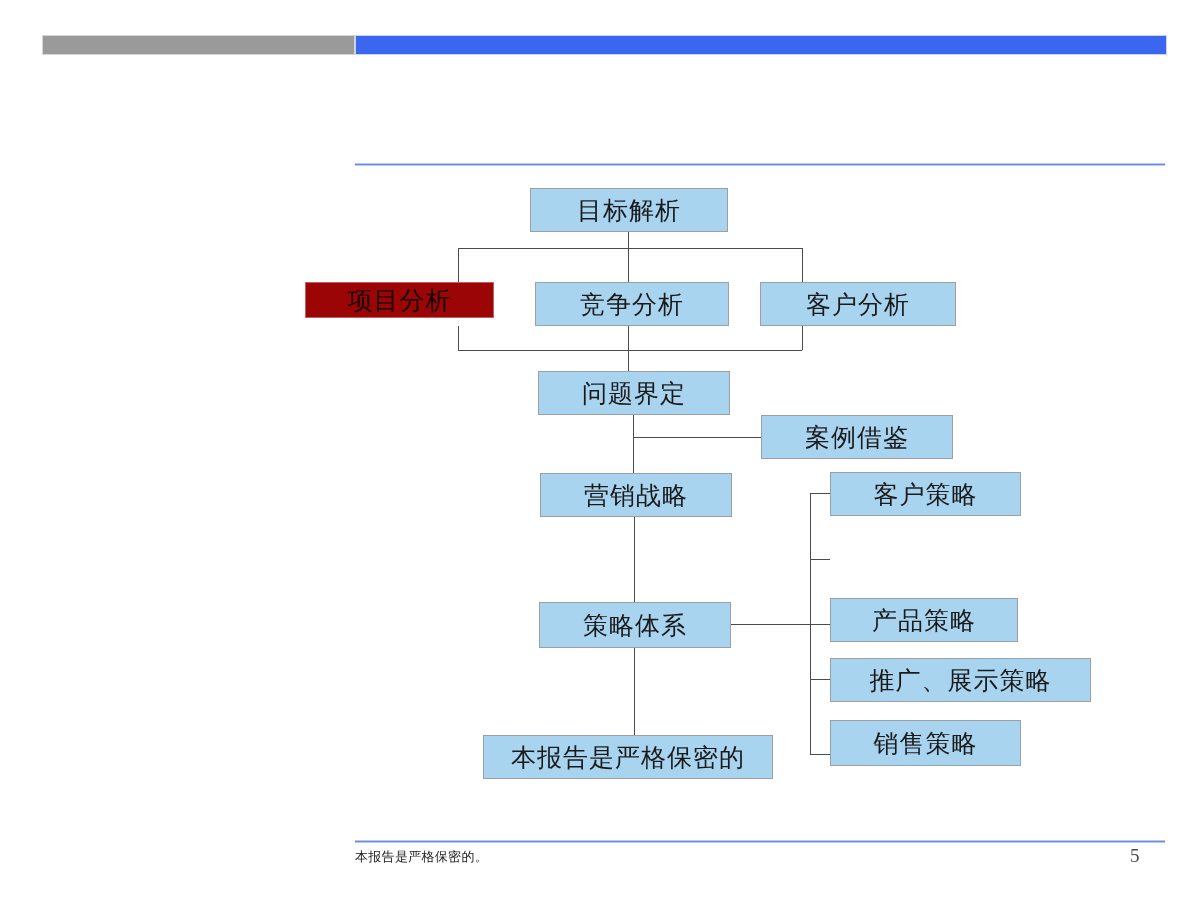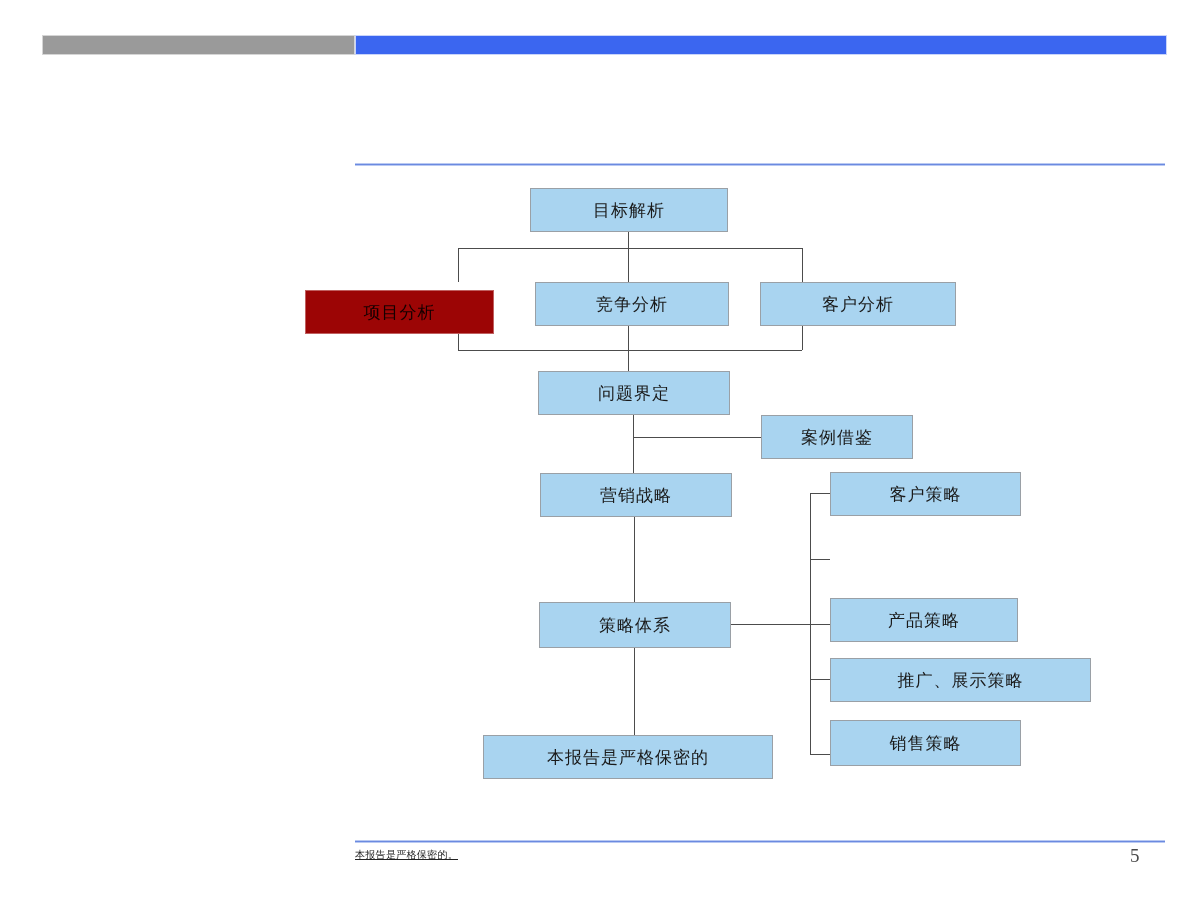--- a/index.html
+++ b/index.html
@@ -51,25 +51,24 @@
     box-sizing: border-box;
   }
   .rule-top  { top: 163px; }
   .rule-foot { top: 840px; }
 
   
   .footer-note {
     position: absolute;
     left: 355px;
     top: 848px;
-    font-size: 10px;
+    font-size: 13px;
     color: #222222;
     letter-spacing: 0.3px;
     white-space: nowrap;
-    text-decoration: underline;
   }
   .page-num {
     position: absolute;
     left: 1130px;
     top: 845px;
     font-size: 19px;
     color: #4a4a4a;
     font-family: "Liberation Serif", "DejaVu Serif", serif;
   }
 
@@ -80,21 +79,21 @@
     top: 0;
     width: 1200px;
     height: 900px;
   }
   .node {
     position: absolute;
     box-sizing: border-box;
     display: flex;
     align-items: center;
     justify-content: center;
-    font-size: 17px;
+    font-size: 25px;
     line-height: 1;
     letter-spacing: 1px;
     color: #1a1a1a;
     white-space: nowrap;
     z-index: 3;
   }
   .node.blue {
     background: #a9d4f0;
     border: 1px solid #9aa0a6;
   }
@@ -148,37 +147,37 @@
     <div class="conn h" style="left:810px; top:493px; width:20px;"></div>
     <div class="conn h" style="left:810px; top:559px; width:20px;"></div>
     <div class="conn h" style="left:810px; top:624px; width:20px;"></div>
     <div class="conn h" style="left:810px; top:679px; width:20px;"></div>
     <div class="conn h" style="left:810px; top:754px; width:20px;"></div>
 
     <div class="node blue" style="left:530px; top:188px; width:198px; height:44px;">
       <span>目标解析</span>
     </div>
 
-    <div class="node red" style="left:305px; top:290px; width:189px; height:44px;">
+    <div class="node red" style="left:305px; top:282px; width:189px; height:36px;">
       <span>项目分析</span>
     </div>
 
     <div class="node blue" style="left:535px; top:282px; width:194px; height:44px;">
       <span>竞争分析</span>
     </div>
 
     <div class="node blue" style="left:760px; top:282px; width:196px; height:44px;">
       <span>客户分析</span>
     </div>
 
     <div class="node blue" style="left:538px; top:371px; width:192px; height:44px;">
       <span>问题界定</span>
     </div>
 
-    <div class="node blue" style="left:761px; top:415px; width:152px; height:44px;">
+    <div class="node blue" style="left:761px; top:415px; width:192px; height:44px;">
       <span>案例借鉴</span>
     </div>
 
     <div class="node blue" style="left:540px; top:473px; width:192px; height:44px;">
       <span>营销战略</span>
     </div>
 
     <div class="node blue" style="left:539px; top:602px; width:192px; height:46px;">
       <span>策略体系</span>
     </div>

